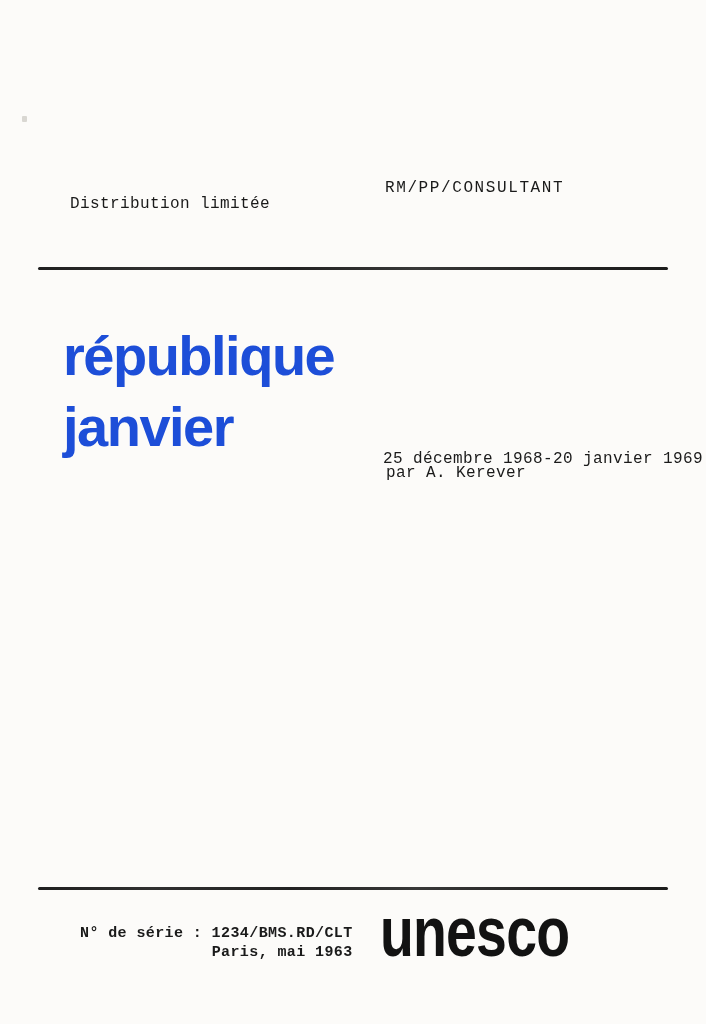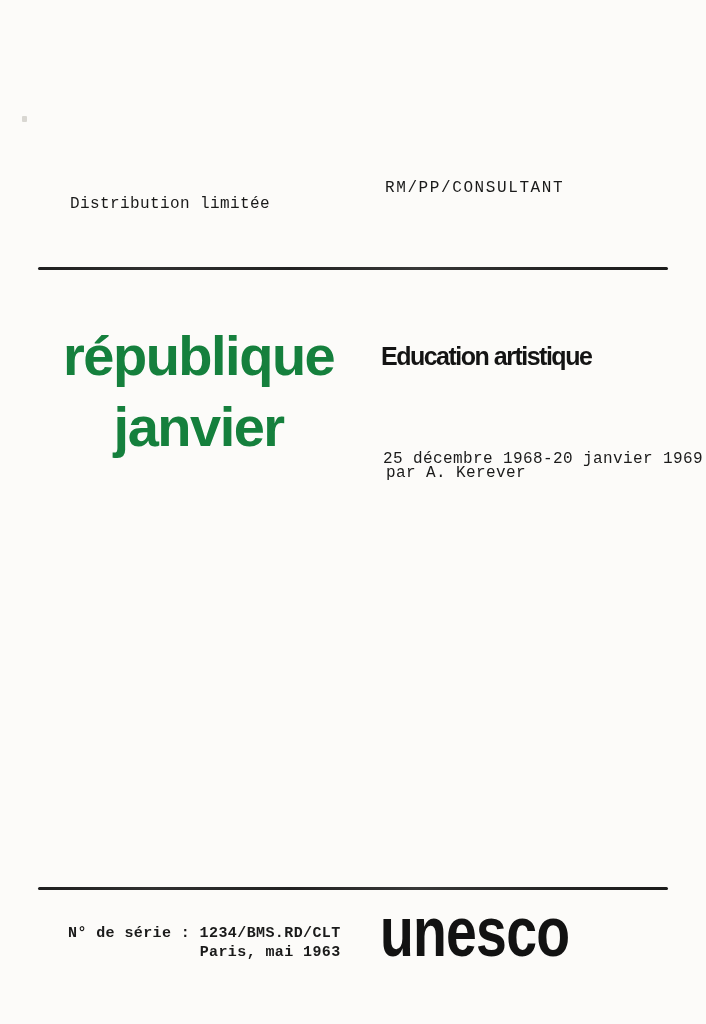--- a/index.html
+++ b/index.html
@@ -49,40 +49,39 @@
   .rule-top{top:267px;}
   .rule-bottom{top:887px;}
 
   .country-title{
     left:63px;top:320px;
     font-family:"Liberation Sans", sans-serif;
     font-weight:bold;
     font-size:56px;
     line-height:71px;
     letter-spacing:-1.5px;
-    color:#15803d;
-    text-align:center;
+    color:#1d4ed8;
   }
   .country-title .line{display:block;}
 
   .subject-title{
     left:381px;top:341px;
     font-family:"Liberation Sans", sans-serif;
     font-weight:bold;
     font-size:25px;
     line-height:30px;
     letter-spacing:-1.5px;
     color:#141414;
   }
 
   .mission-dates{left:383px;top:449px;}
   .mission-author{left:386px;top:463px;}
 
   .serial-block{
-    left:68px;top:924px;
+    left:80px;top:924px;
     font-weight:bold;
     font-size:15px;
     line-height:19px;
     letter-spacing:0.4px;
   }
   .serial-block .line{display:block;}
 
   .unesco-logo{
     left:380px;top:896px;
     font-family:"Liberation Sans", sans-serif;
@@ -114,21 +113,20 @@
 
   <div class="abs tw header-right">RM/PP/CONSULTANT</div>
 
   <div class="abs rule rule-top"></div>
 
   <div class="abs country-title">
     <span class="line">république</span>
     <span class="line">janvier</span>
   </div>
 
-  <div class="abs subject-title">Education artistique</div>
 
   <div class="abs tw mission-dates">25 décembre 1968-20 janvier 1969</div>
 
   <div class="abs tw mission-author">par A. Kerever</div>
 
   <div class="abs rule rule-bottom"></div>
 
   <div class="abs tw serial-block">
     <span class="line">N° de série : 1234/BMS.RD/CLT</span>
     <span class="line">Paris, mai 1963</span>

